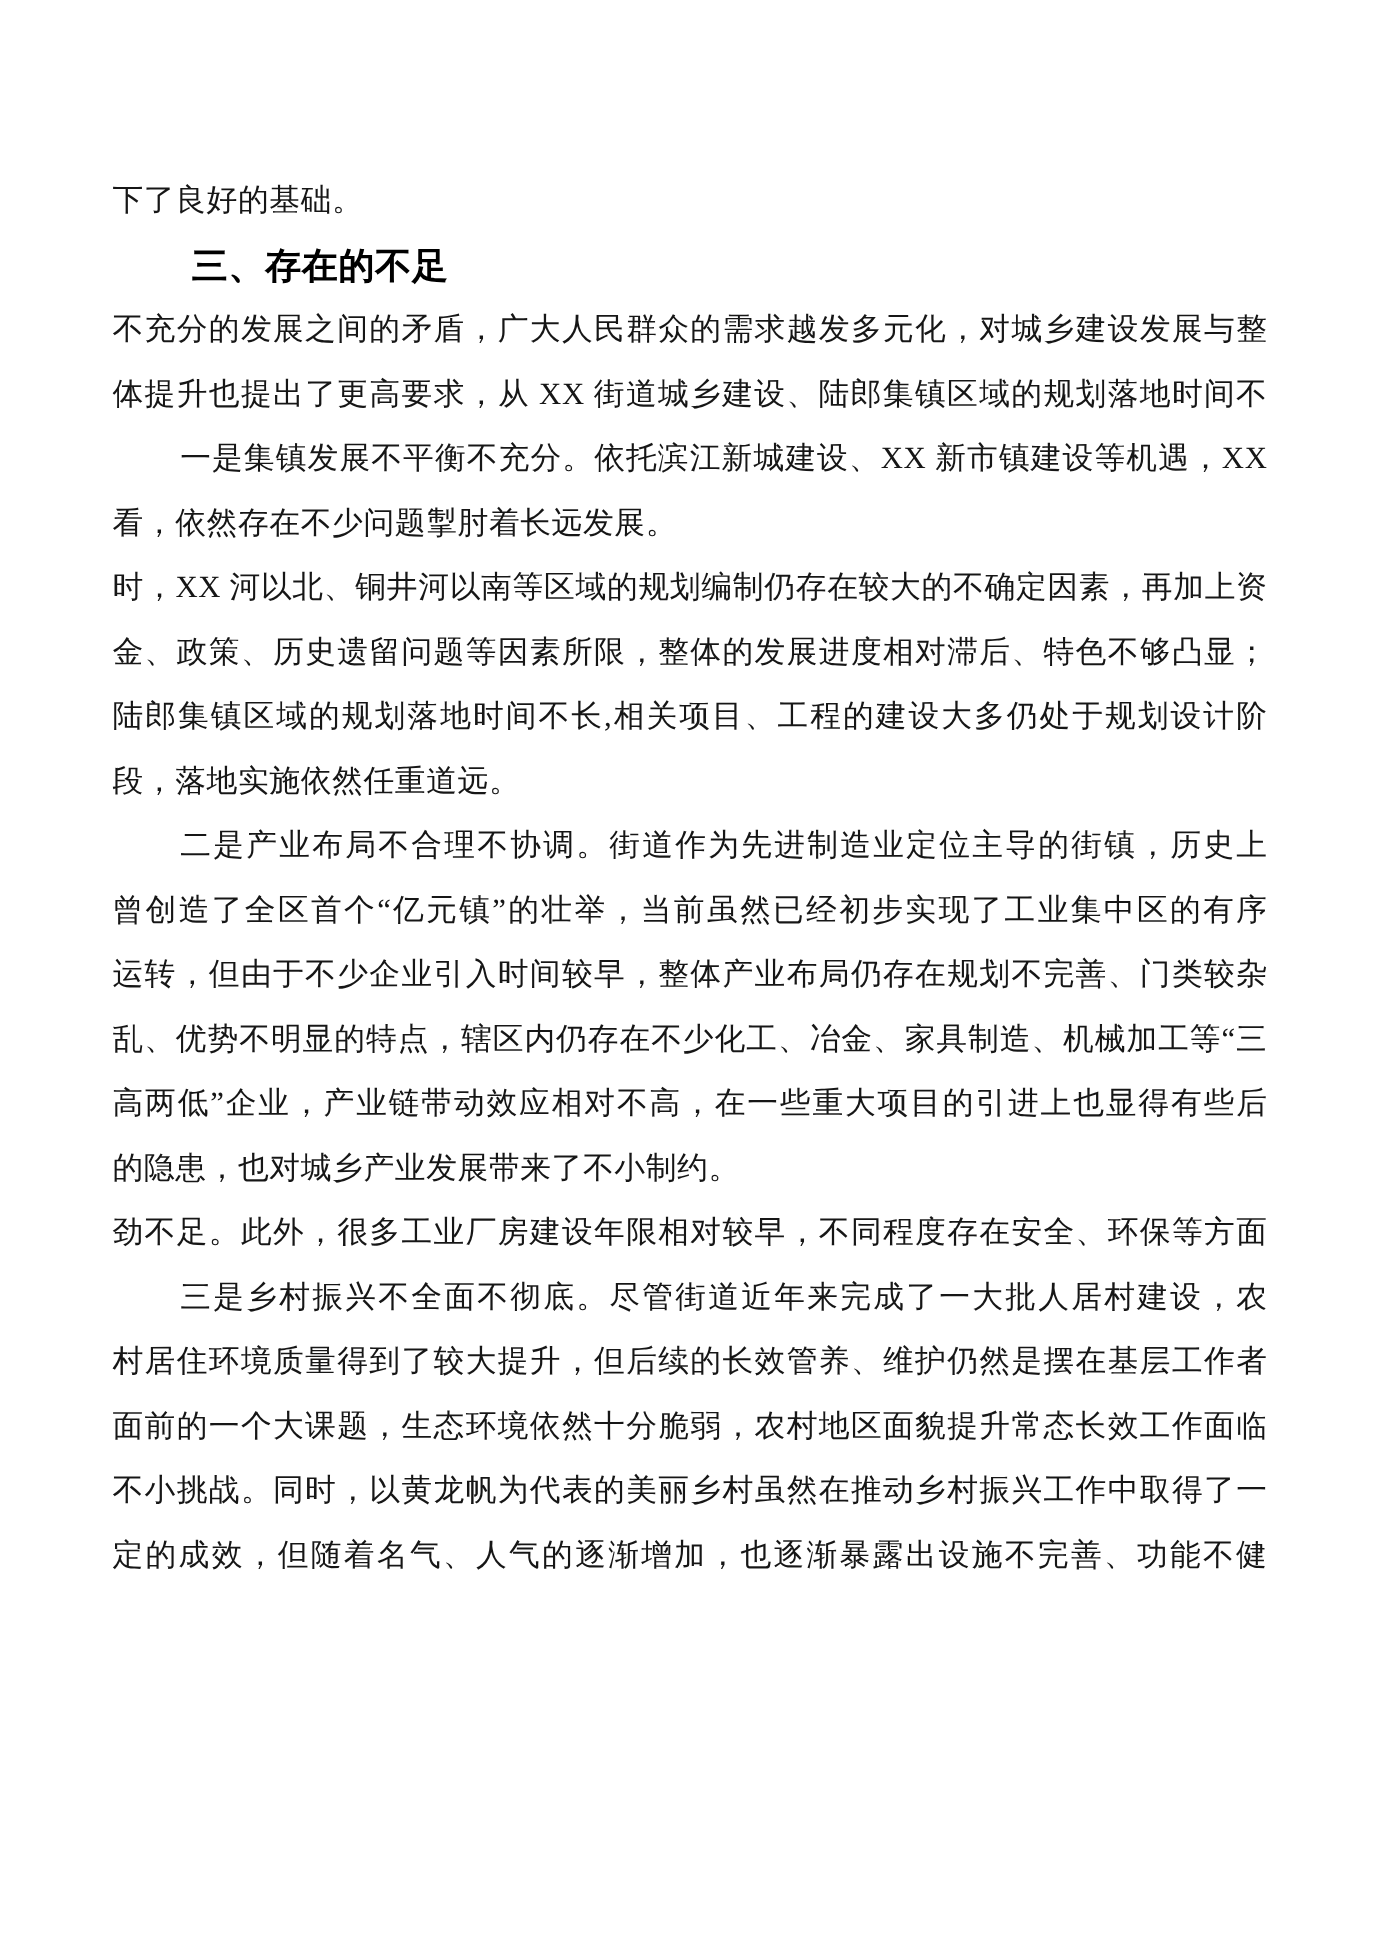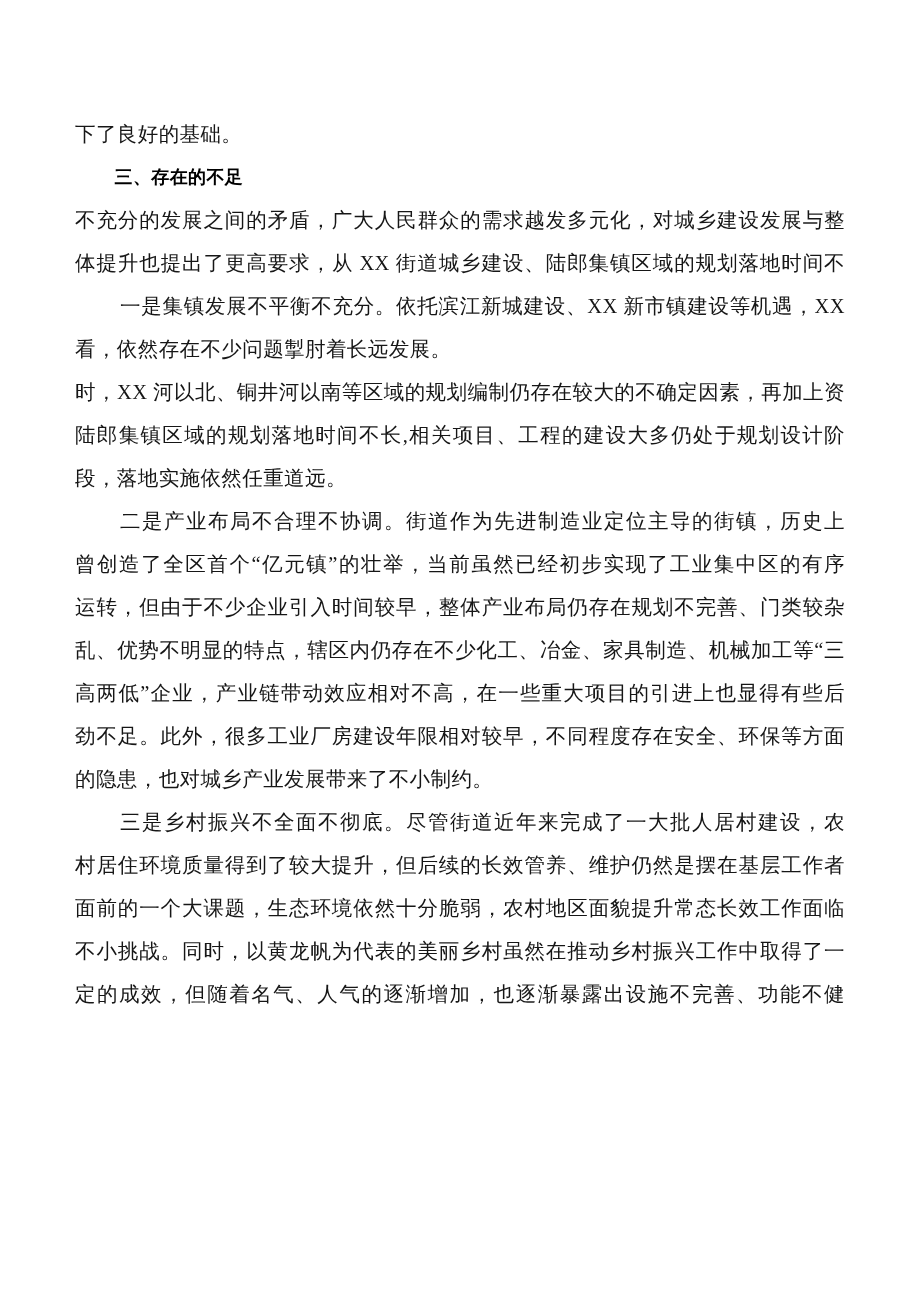--- a/index.html
+++ b/index.html
@@ -33,44 +33,45 @@
     text-align: justify;
     text-align-last: justify;
     text-justify: inter-character;
   }
   .line.indent {
     text-indent: 2.2em;
   }
   .line.heading {
     font-family: "Liberation Sans", "DejaVu Sans", sans-serif;
     font-weight: 700;
-    font-size: 18px;
+    font-size: 24px;
     color: #000000;
   }
 </style>
 </head>
 <body>
 
 <div class="page">
   <div class="doc-body" id="doc-lines">
       <div class="line">下了良好的基础。</div>
       <div class="line heading indent">三、存在的不足</div>
       <div class="line justify">不充分的发展之间的矛盾，广大人民群众的需求越发多元化，对城乡建设发展与整</div>
       <div class="line justify">体提升也提出了更高要求，从 XX 街道城乡建设、陆郎集镇区域的规划落地时间不长</div>
       <div class="line indent justify">一是集镇发展不平衡不充分。依托滨江新城建设、XX 新市镇建设等机遇，XX</div>
       <div class="line">看，依然存在不少问题掣肘着长远发展。</div>
       <div class="line justify">时，XX 河以北、铜井河以南等区域的规划编制仍存在较大的不确定因素，再加上资</div>
+      <div class="line justify">金、政策、历史遗留问题等因素所限，整体的发展进度相对滞后、特色不够凸显；</div>
       <div class="line justify">陆郎集镇区域的规划落地时间不长,相关项目、工程的建设大多仍处于规划设计阶</div>
       <div class="line">段，落地实施依然任重道远。</div>
       <div class="line indent justify">二是产业布局不合理不协调。街道作为先进制造业定位主导的街镇，历史上</div>
       <div class="line justify">曾创造了全区首个“亿元镇”的壮举，当前虽然已经初步实现了工业集中区的有序</div>
       <div class="line justify">运转，但由于不少企业引入时间较早，整体产业布局仍存在规划不完善、门类较杂</div>
       <div class="line justify">乱、优势不明显的特点，辖区内仍存在不少化工、冶金、家具制造、机械加工等“三</div>
       <div class="line justify">高两低”企业，产业链带动效应相对不高，在一些重大项目的引进上也显得有些后</div>
+      <div class="line">的隐患，也对城乡产业发展带来了不小制约。</div>
       <div class="line justify">劲不足。此外，很多工业厂房建设年限相对较早，不同程度存在安全、环保等方面</div>
-      <div class="line">的隐患，也对城乡产业发展带来了不小制约。</div>
       <div class="line indent justify">三是乡村振兴不全面不彻底。尽管街道近年来完成了一大批人居村建设，农</div>
       <div class="line justify">村居住环境质量得到了较大提升，但后续的长效管养、维护仍然是摆在基层工作者</div>
       <div class="line justify">面前的一个大课题，生态环境依然十分脆弱，农村地区面貌提升常态长效工作面临</div>
       <div class="line justify">不小挑战。同时，以黄龙帆为代表的美丽乡村虽然在推动乡村振兴工作中取得了一</div>
       <div class="line justify">定的成效，但随着名气、人气的逐渐增加，也逐渐暴露出设施不完善、功能不健全、</div>
     </div>
 </div>
 
 </body></html>

